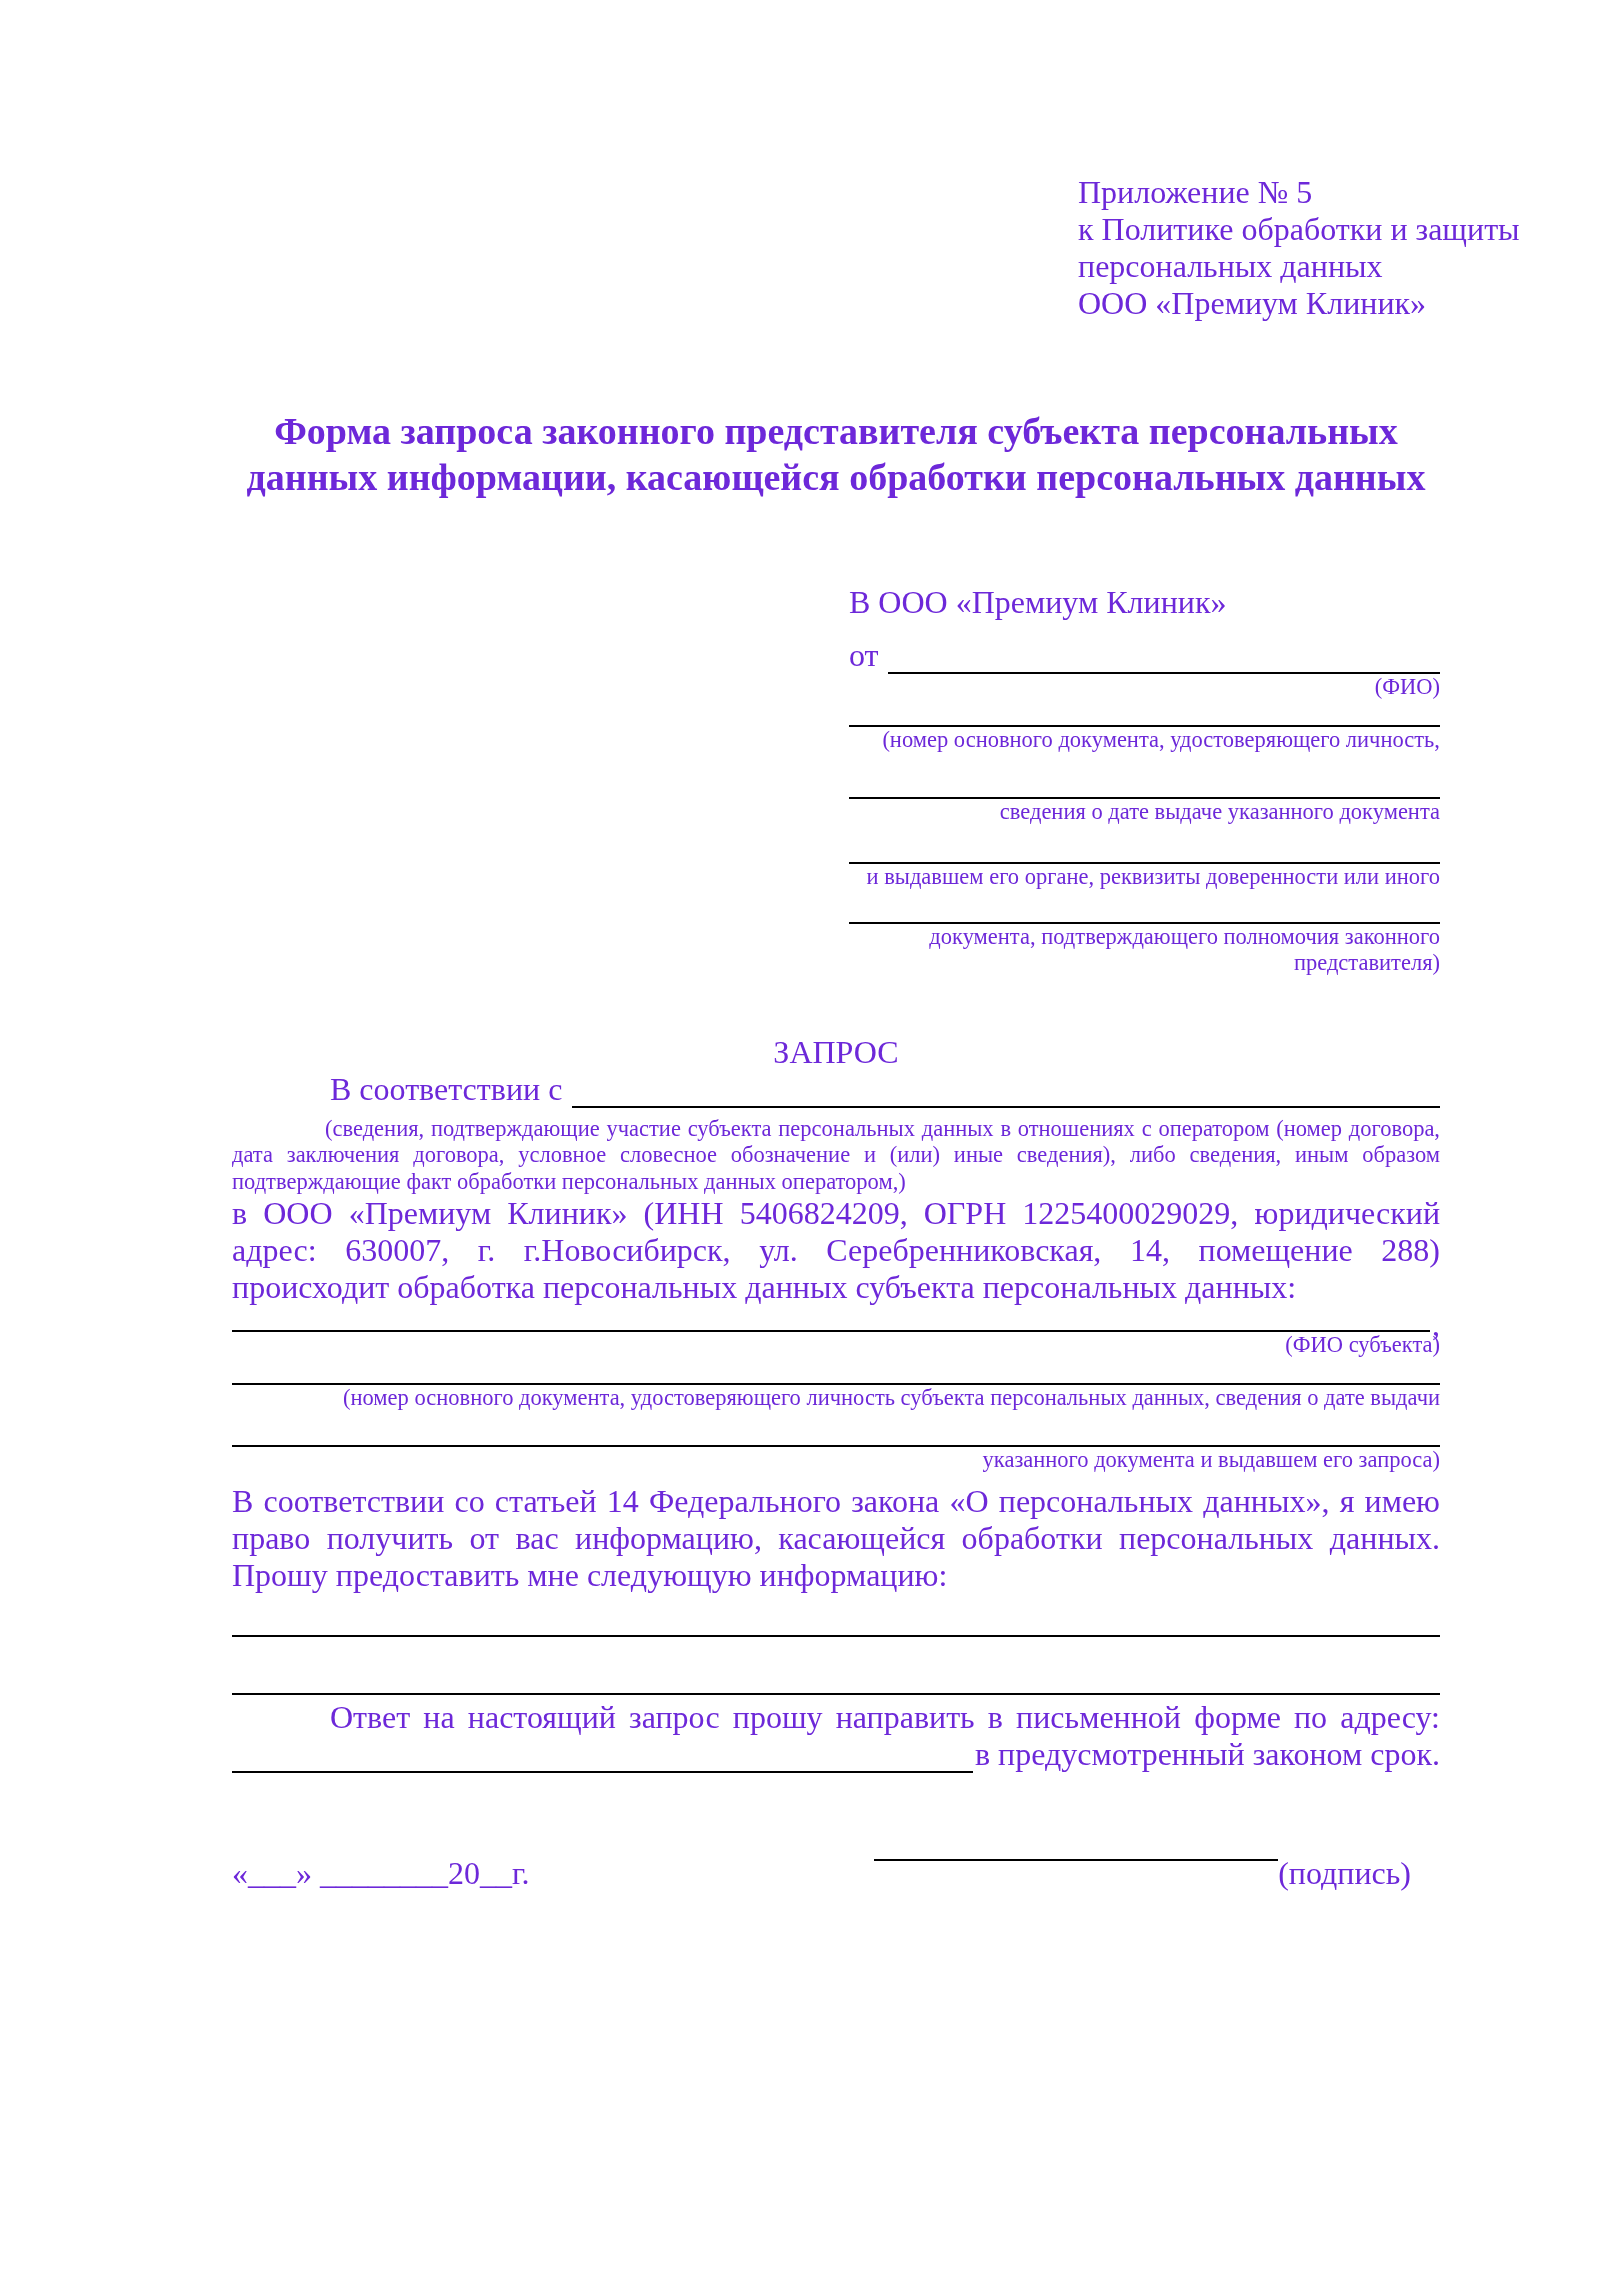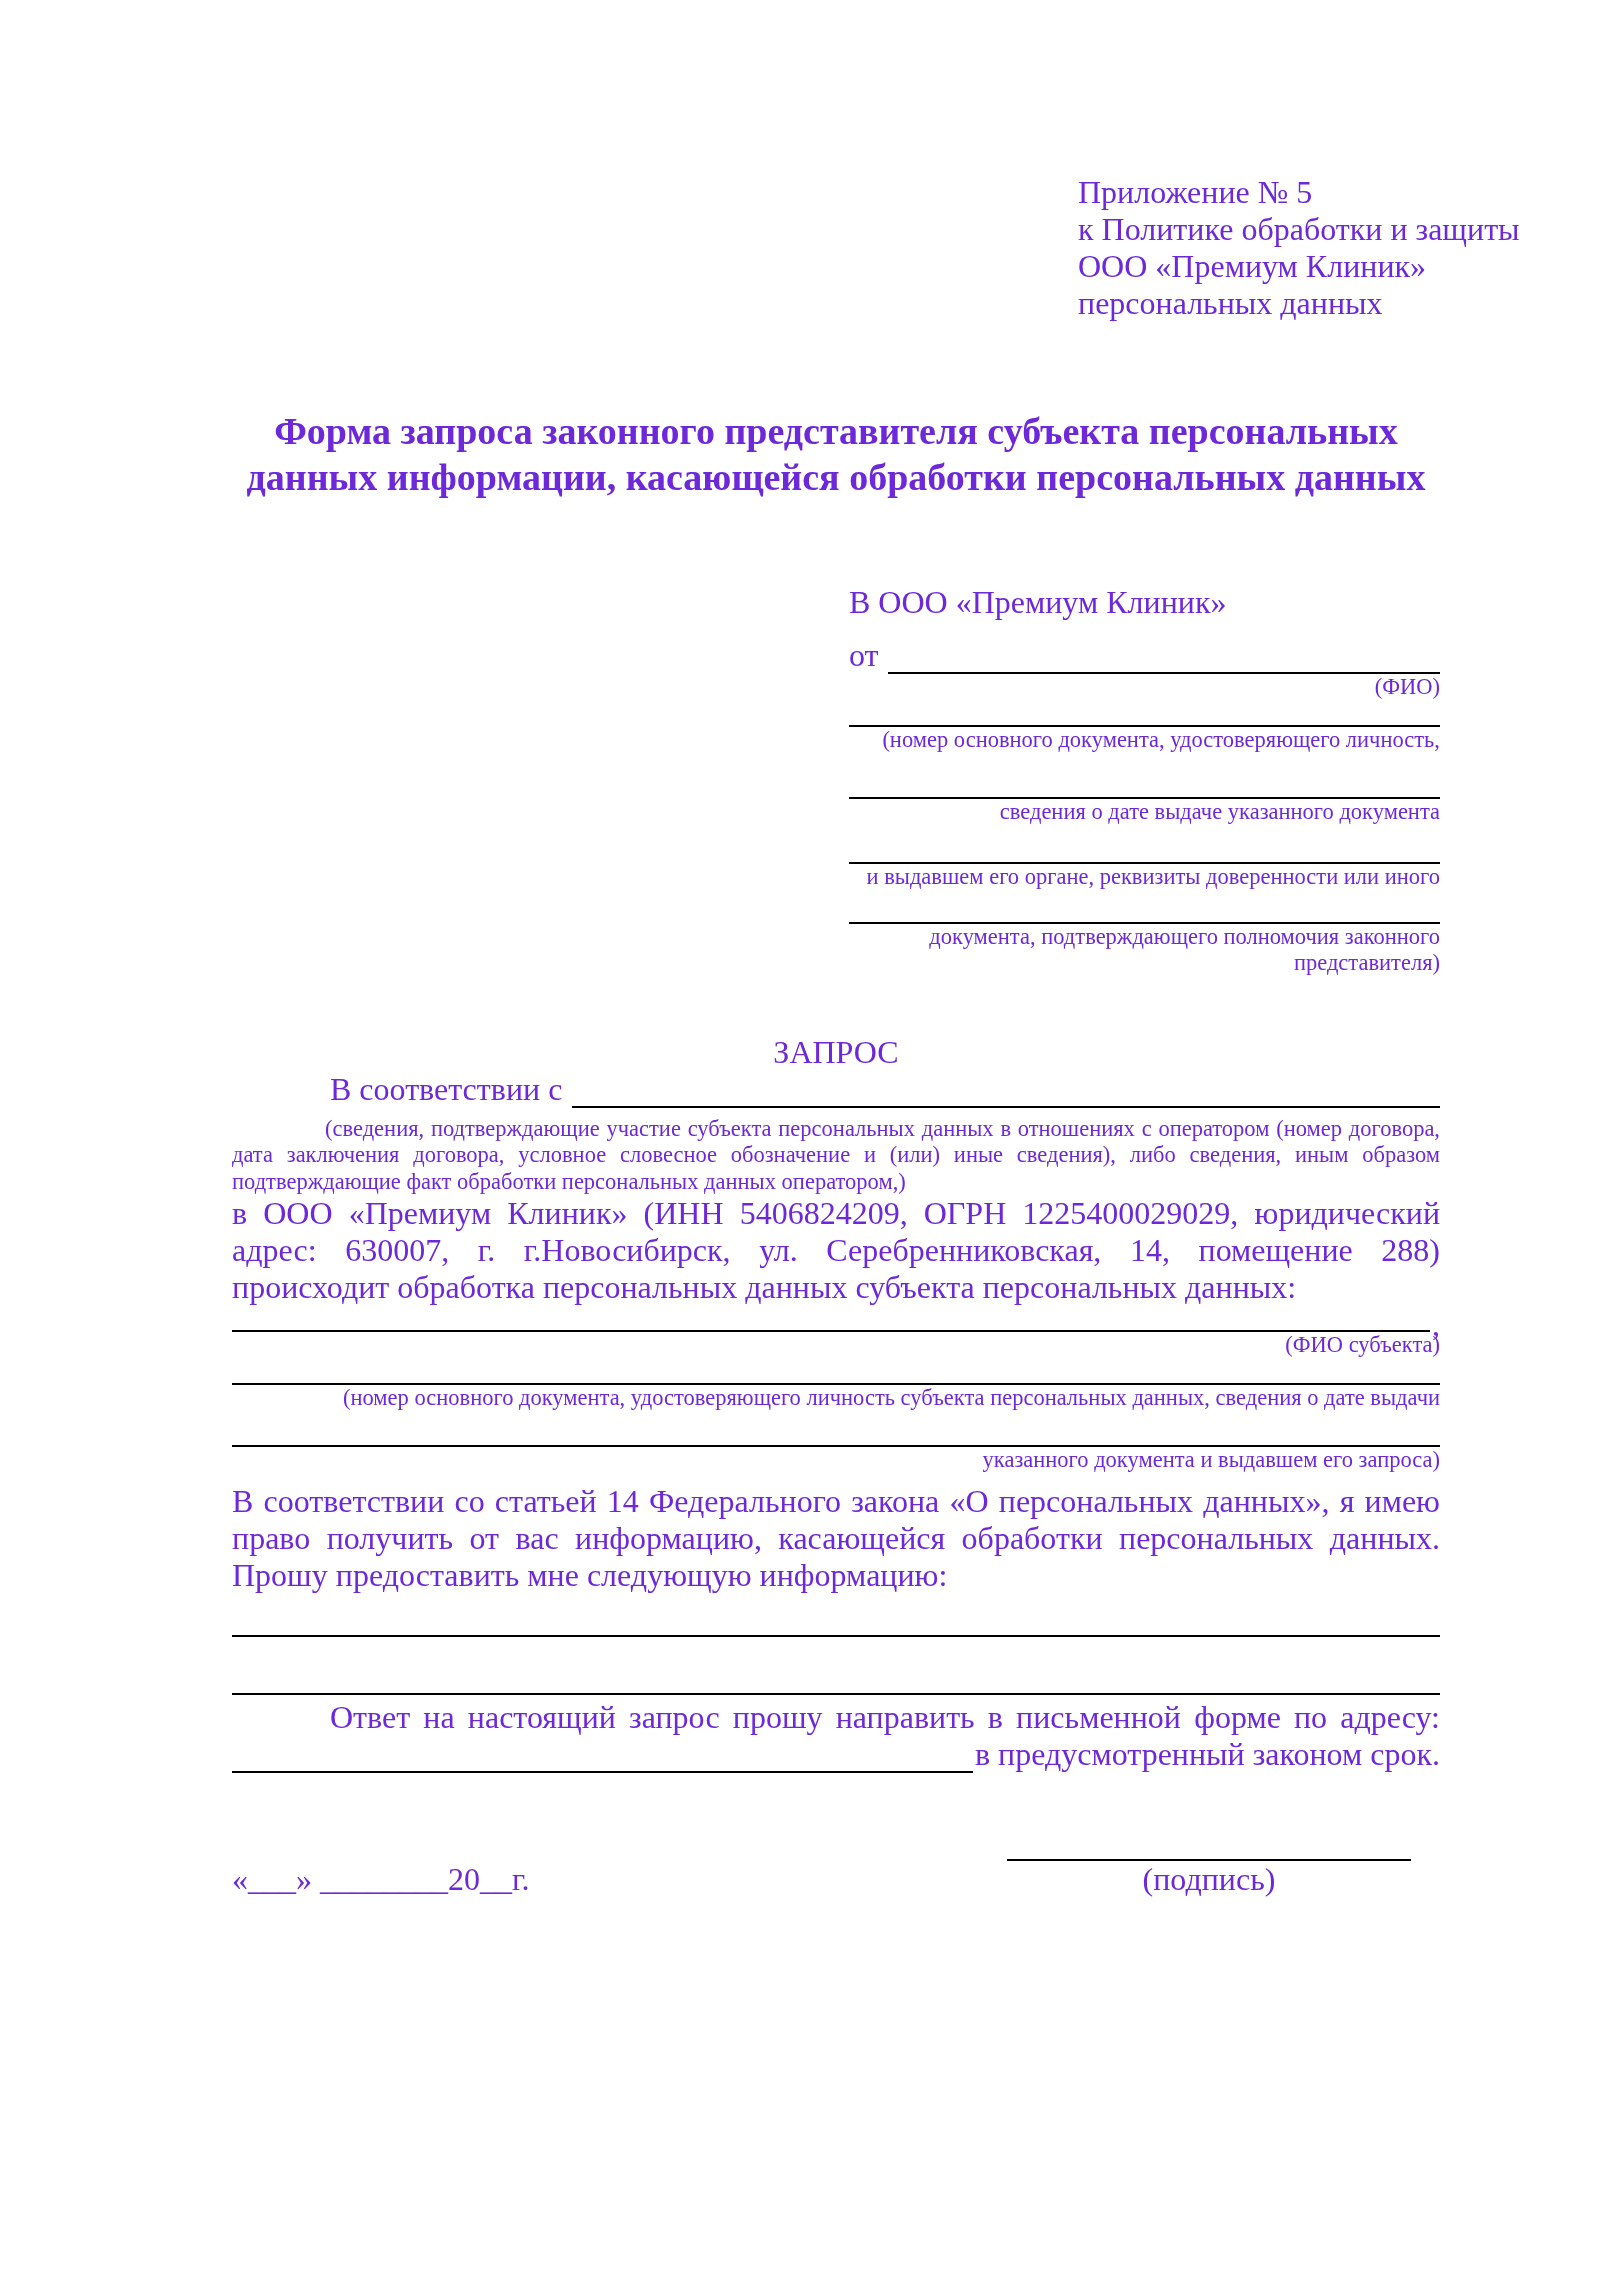--- a/index.html
+++ b/index.html
@@ -58,34 +58,34 @@
   }
   .reply-row { display:flex; align-items:flex-end; }
   .reply-row .reply-suffix { white-space:nowrap; margin-left:2px; }
   
   .sig-row {
     margin-top:82px;
     display:flex; justify-content:space-between; align-items:flex-end;
     padding-right:29px;
   }
   .sig-date { white-space:nowrap; }
-  .sig-right { display:flex; align-items:center;flex-direction:column; }
+  .sig-right { display:flex; align-items:flex-start; }
   .sig-line { width:404px; border-bottom:2.9px solid #000; height:5.9px; }
   .sig-caption { white-space:nowrap; }
 </style>
 </head>
 <body>
 
 <div class="page">
 
   <div class="appendix t">
     <div>Приложение № 5</div>
     <div>к Политике обработки и защиты</div>
+    <div>персональных данных</div>
     <div>ООО «Премиум Клиник»</div>
-    <div>персональных данных</div>
   </div>
 
   <h1 class="doc-title">Форма запроса законного представителя субъекта персональных данных информации, касающейся обработки персональных данных</h1>
 
   <div class="addressee">
     <div class="t">В ООО «Премиум Клиник»</div>
 
     <div class="from-row t">
       <span class="from-label">от</span>
       <span class="h-line"></span>

